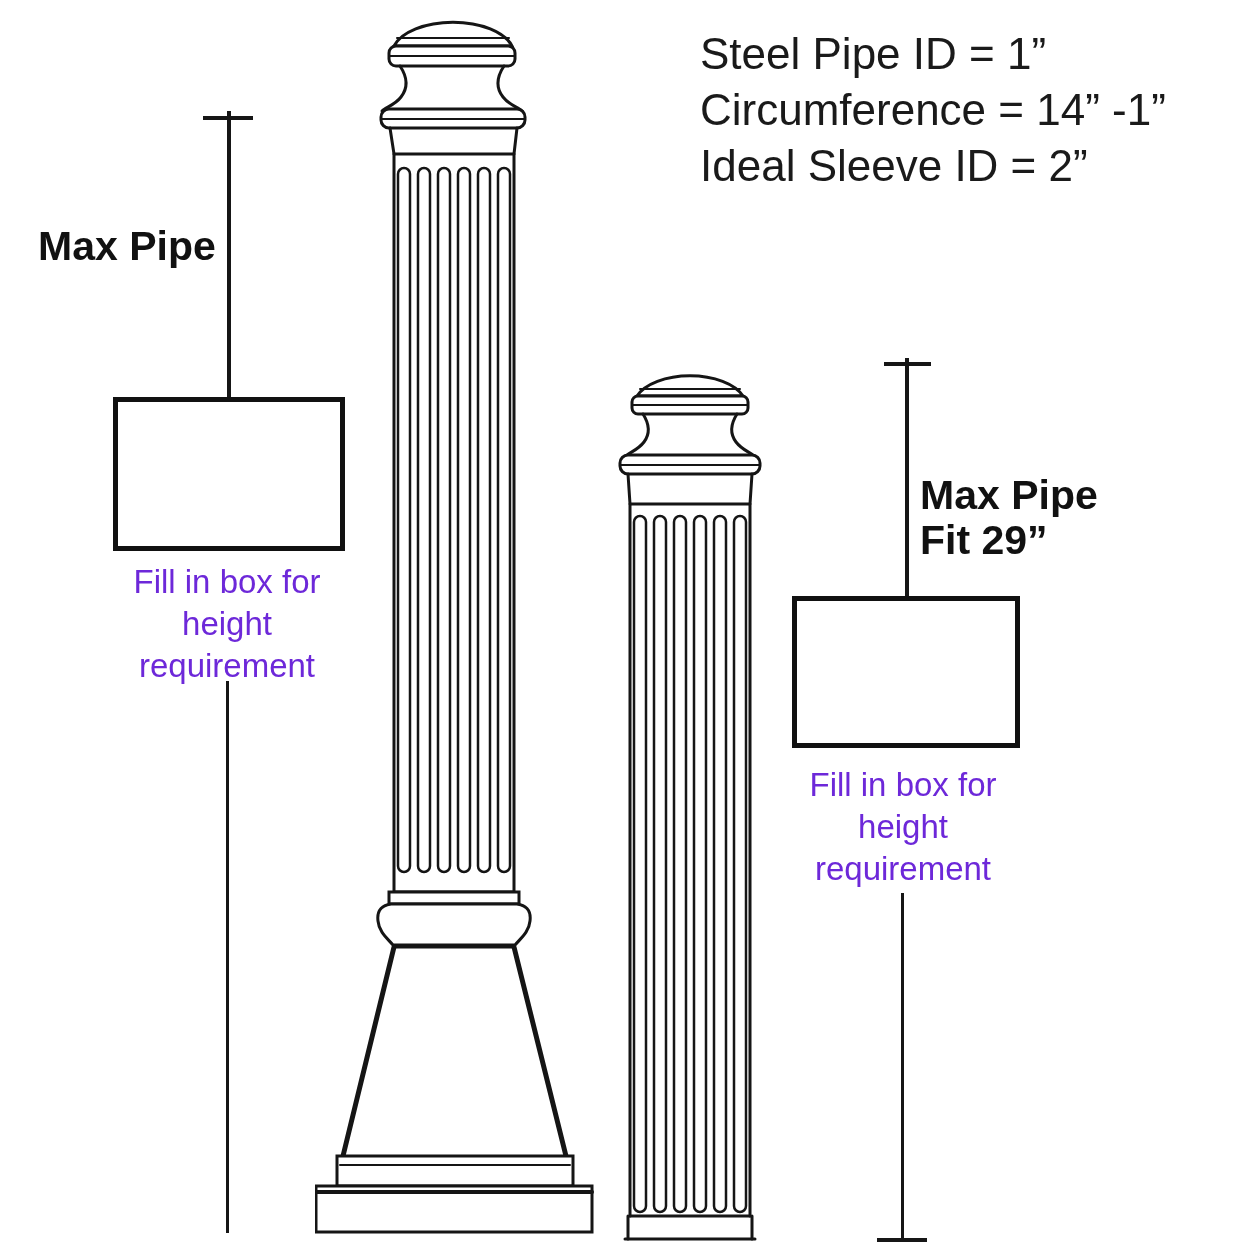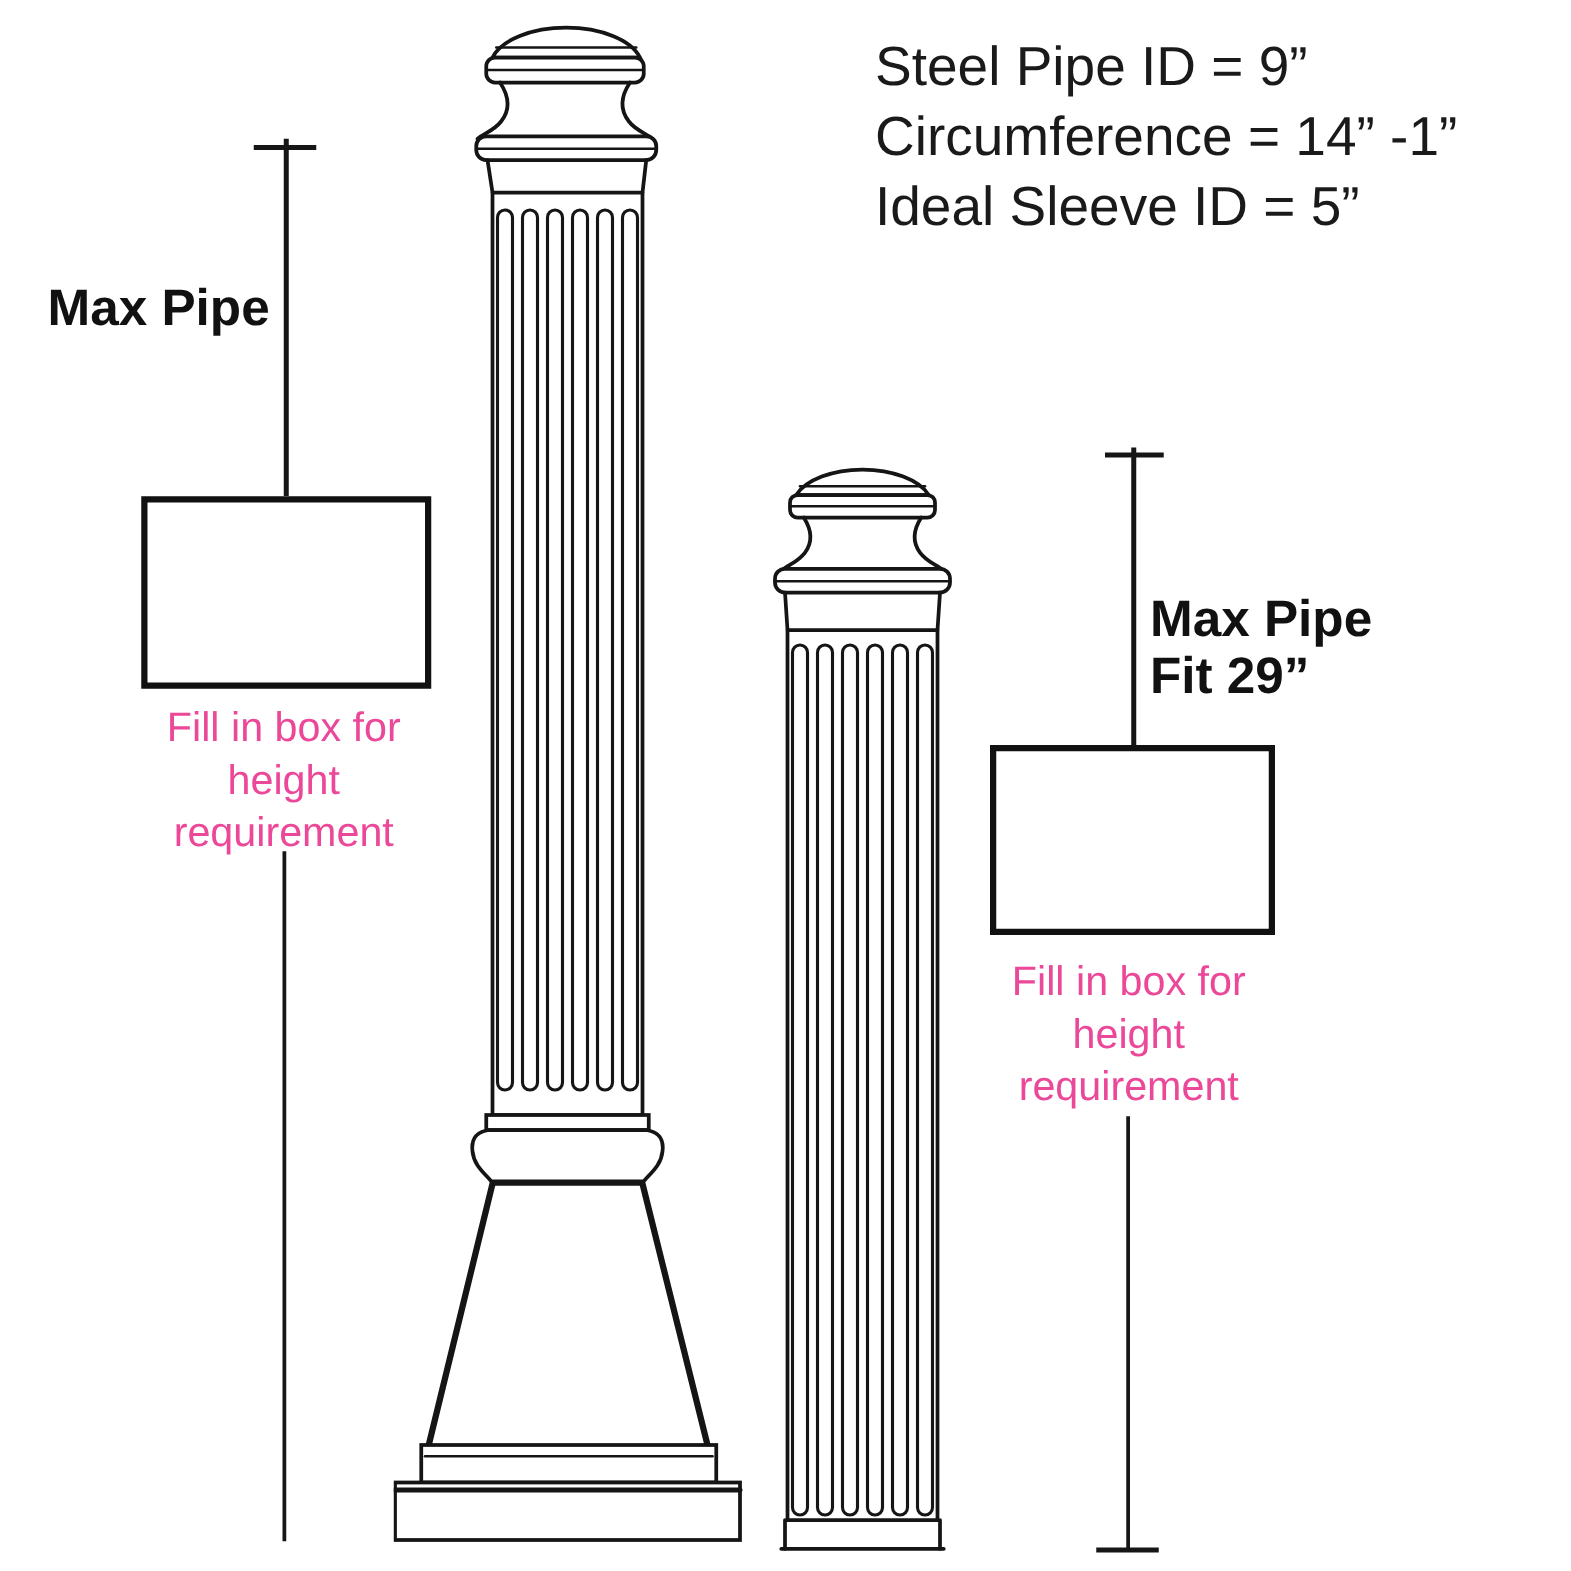--- a/index.html
+++ b/index.html
@@ -35,37 +35,37 @@
     line-height:45px;
     color:#111111;
     white-space:nowrap;
   }
   .fill-label{
     position:absolute;
     width:250px;
     text-align:center;
     font-size:33px;
     line-height:42px;
-    color:#ec4899;
+    color:#6d28d9;
   }
   svg .outline{fill:#ffffff;stroke:#151515;stroke-width:3;}
   svg .stroke-only{fill:none;stroke:#151515;stroke-width:3;stroke-linecap:round;}
   svg .thin{stroke-width:2;}
   svg .thick{stroke-width:5;}
   svg .flute{fill:#ffffff;stroke:#151515;stroke-width:2.5;}
 </style>
 </head>
 <body>
 
 <div id="canvas">
 
   <div class="spec-text">
-    <div>Steel Pipe ID = 9”</div>
+    <div>Steel Pipe ID = 1”</div>
     <div>Circumference = 14” -1”</div>
-    <div>Ideal Sleeve ID = 5”</div>
+    <div>Ideal Sleeve ID = 2”</div>
   </div>
 
   <svg class="abs" style="left:315px;top:14px;" width="285" height="1225" viewBox="315 14 285 1225">
     <g>
       <path class="outline" d="M 394 46 A 61 32 0 0 1 512 46 Z"></path>
       <path class="stroke-only thin" d="M 397 38 L 509 38"></path>
       <rect class="outline" x="389" y="46" width="126" height="20" rx="7"></rect>
       <path class="stroke-only thin" d="M 389 56 L 515 56"></path>
       <path class="stroke-only" d="M 400 66 C 408 78 408 88 401 97 C 395 105 386 107 382 111"></path>
       <path class="stroke-only" d="M 504 66 C 496 78 496 88 503 97 C 509 105 518 107 522 111"></path>

